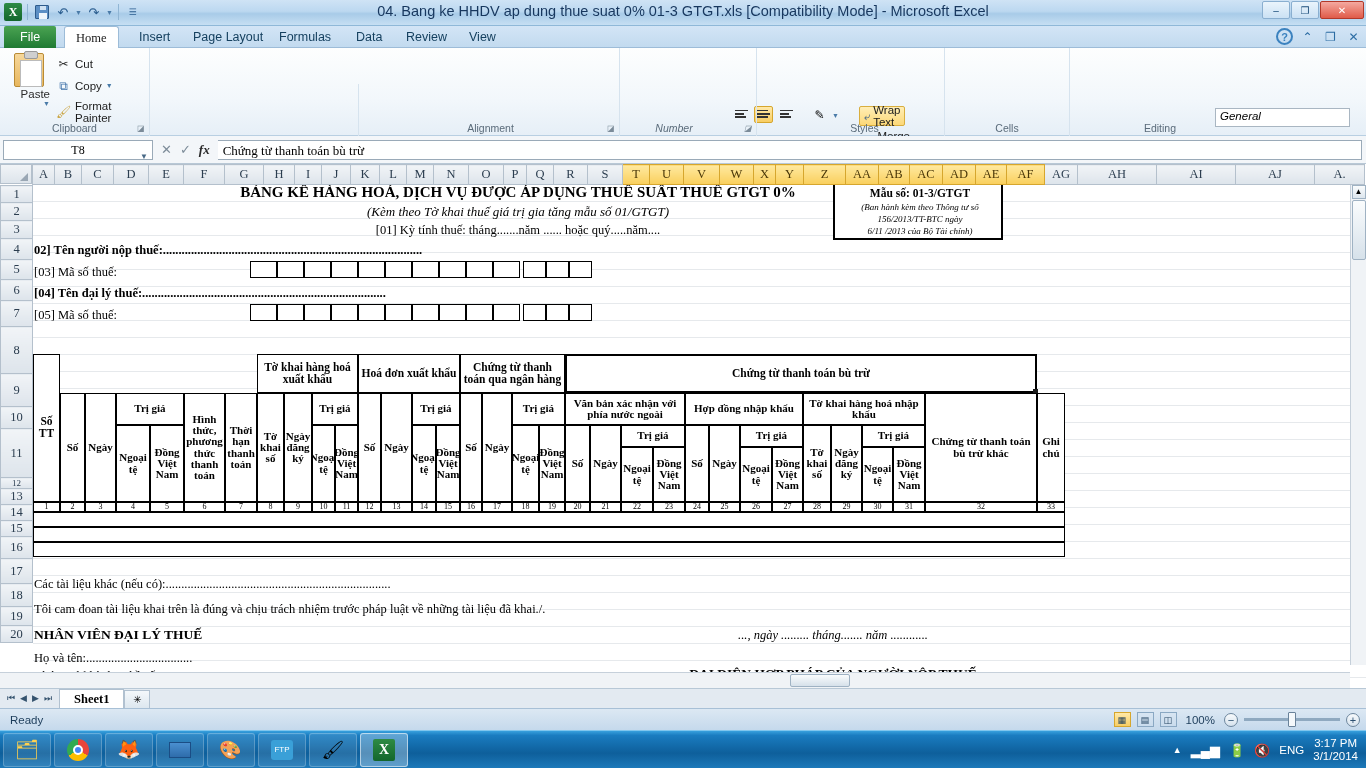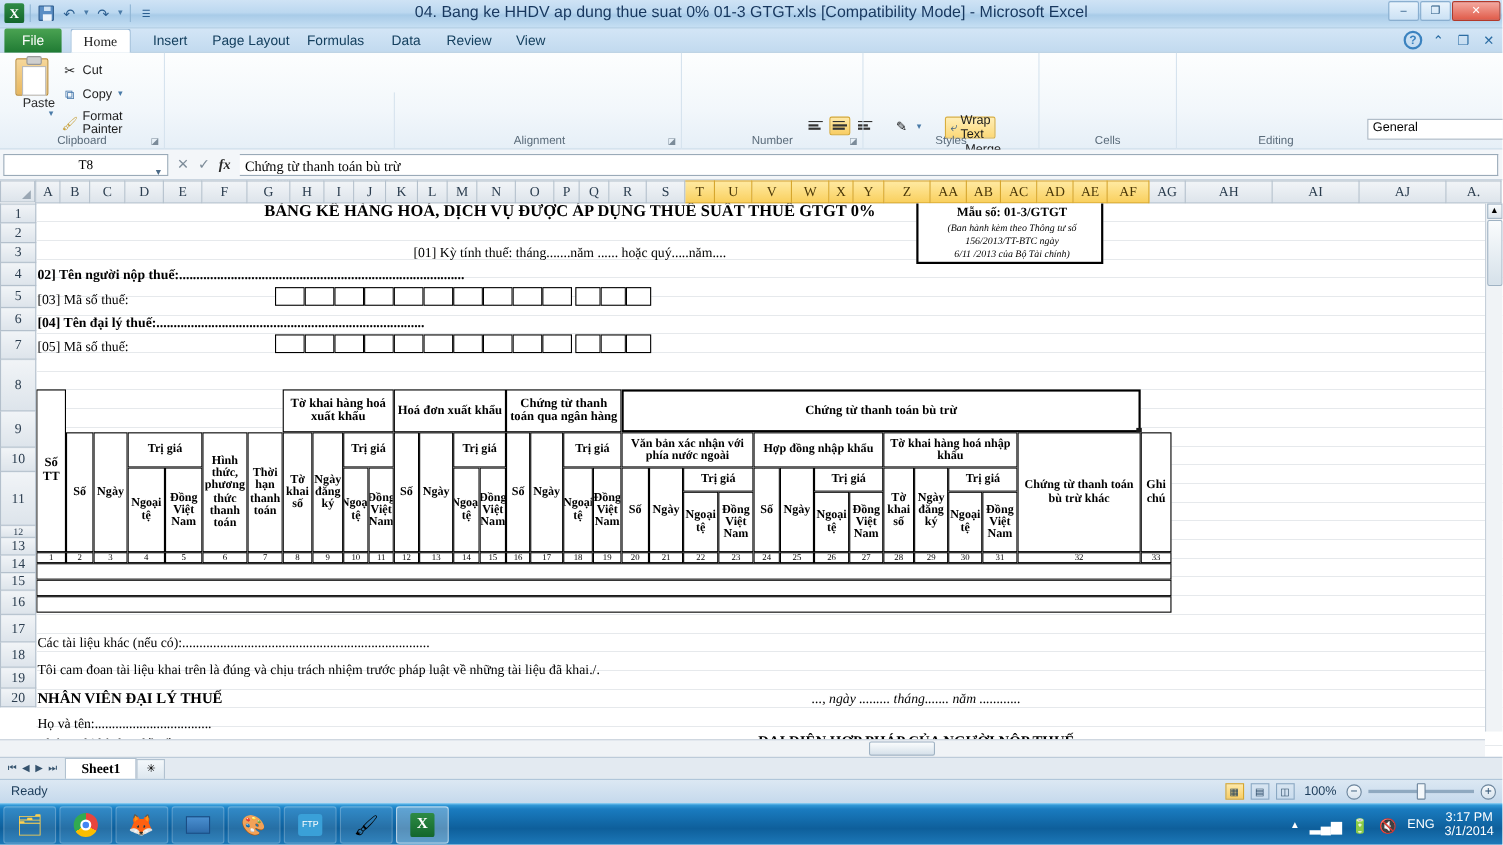--- a/index.html
+++ b/index.html
@@ -334,21 +334,21 @@
     </div>
     <div class="mergectr" style="left:497px; top:90px;">
       <span style="font-size:11px;color:#3a5f84;">▤</span>
       <span>Merge &amp; Center</span>
       <span style="font-size:7px;color:#4a7ba8;margin-left:2px;">▼</span>
     </div>
     <div class="grp-label">Alignment</div>
     <div class="grp-dlg">◪</div>
   </div>
 
-  <div class="grp" style="left:620px; width:165px;">
+  <div class="grp" style="left:592px; width:165px;font-style:italic;">
     <div class="numfmt">
       <span>General</span>
       
     </div>
     <div class="fmtbtn" style="left:630px; top:90px; font-weight:bold;">$</div>
     <span class="tiny-arrow" style="position:absolute;left:652px;top:97px;">▼</span>
     <div class="fmtbtn" style="left:666px; top:90px;">%</div>
     <div class="fmtbtn" style="left:689px; top:90px; font-weight:bold;">,</div>
     <div class="fmtbtn" style="left:716px; top:90px; font-size:9px;">.00</div>
     <div class="fmtbtn" style="left:741px; top:90px; font-size:9px;">.00</div>
@@ -502,20 +502,21 @@
     </tbody>
       </table>
   </div>
 
   <div style="position:absolute;left:33px;top:21px;width:1333px;height:503px;background:
       repeating-linear-gradient(to bottom, transparent 0, transparent 16px, #e6e9ec 16px, #e6e9ec 17px);"></div>
 
   <div style="position:absolute;left:33px;top:21px;width:1333px;height:503px;overflow:hidden;">
 
     <div class="ov b ctr" style="left:155px; top:-1px; width:660px; font-size:15px;">BẢNG KÊ HÀNG HOÁ, DỊCH VỤ ĐƯỢC ÁP DỤNG THUẾ SUẤT THUẾ GTGT 0%</div>
+    <div class="ov i ctr" style="left:155px; top:19px; width:660px; font-size:13px;">(Kèm theo Tờ khai thuế giá trị gia tăng mẫu số 01/GTGT)</div>
     <div class="ov ctr" style="left:155px; top:38px; width:660px; font-size:12.5px;">[01] Kỳ tính thuế: tháng.......năm ...... hoặc quý.....năm....</div>
 
     <div class="mstbox" style="left:800px; top:-3px; width:170px; height:58px;">
       <div class="ov b ctr" style="left:0; top:3px; width:170px; font-size:11.5px;">Mẫu  số: 01-3/GTGT</div>
       <div class="ov i ctr" style="left:0; top:18px; width:170px; font-size:9px;">(Ban hành kèm theo Thông tư số</div>
       <div class="ov i ctr" style="left:0; top:30px; width:170px; font-size:9px;">156/2013/TT-BTC ngày</div>
       <div class="ov i ctr" style="left:0; top:42px; width:170px; font-size:9px;">6/11 /2013 của Bộ Tài chính)</div>
     </div>
 
     <div class="ov b" style="left:1px; top:58px; font-size:12.5px;">02] Tên người nộp thuế:...................................................................................</div>

